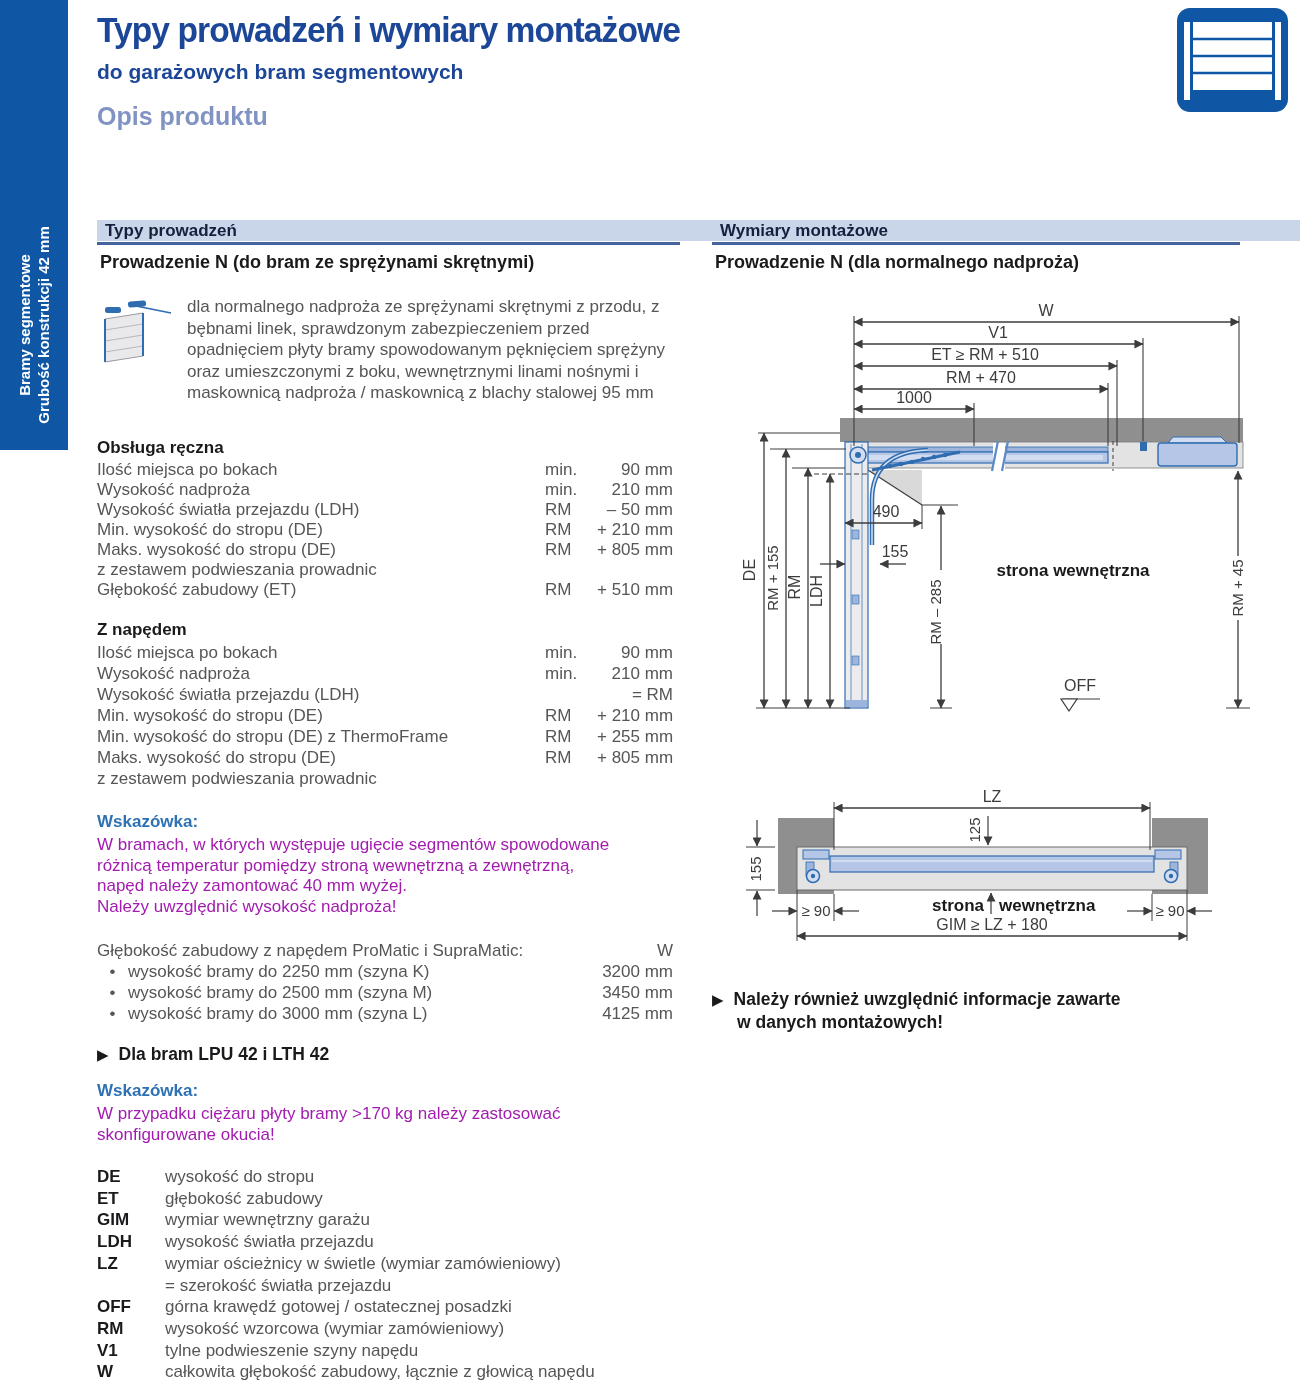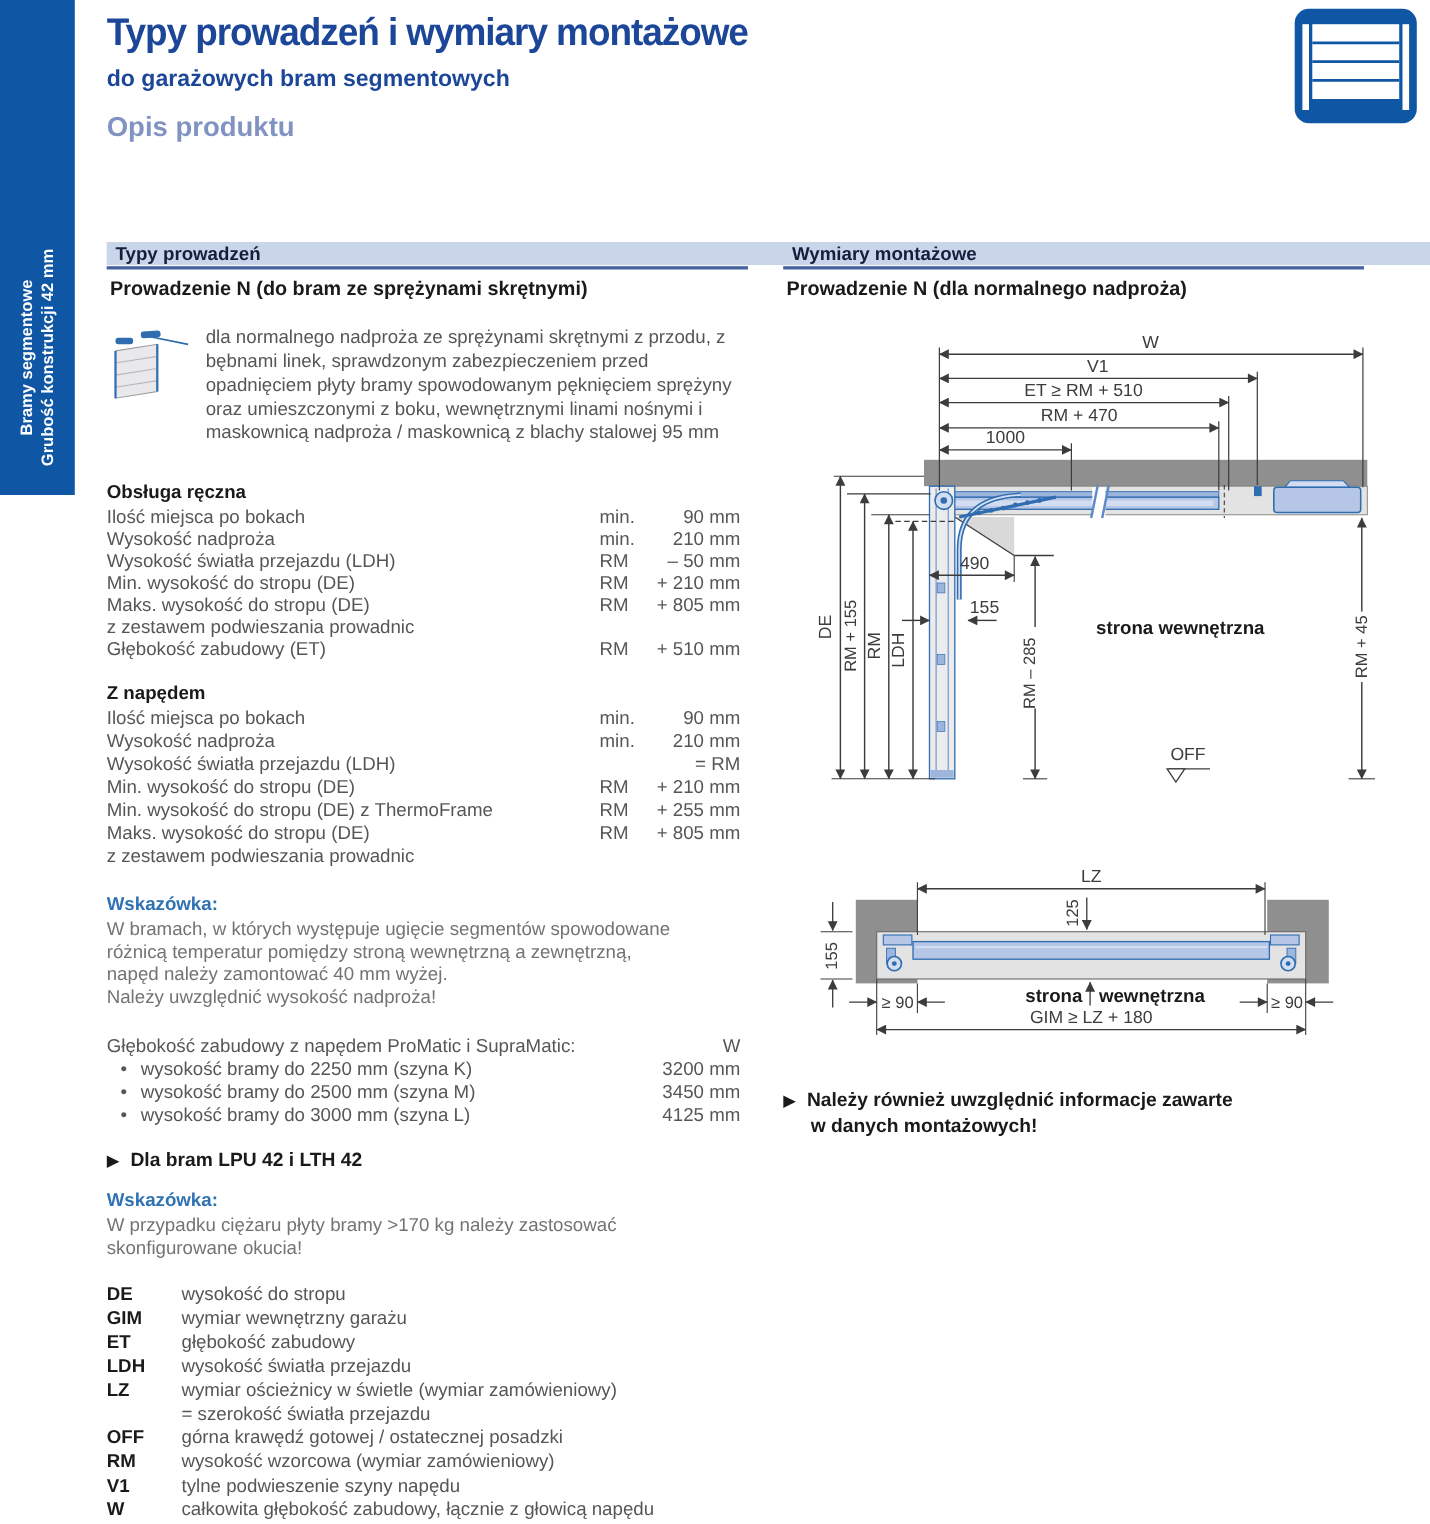--- a/index.html
+++ b/index.html
@@ -21,21 +21,21 @@
   .secrule{height:3px;background:#44639f;}
   .subhead{font-size:18px;font-weight:bold;color:#1a1a1d;white-space:nowrap;}
   
   .intro{left:187px;top:296px;width:482px;font-size:17px;line-height:21.5px;}
   .spec{left:97px;width:576px;font-size:17px;}
   .spec-title{font-weight:bold;color:#1a1a1d;margin-bottom:2px;}
   .spec-row{display:grid;grid-template-columns:448px 52px 76px;line-height:20px;}
   .spec-mid{text-align:left;}
   .spec-val{text-align:right;white-space:nowrap;}
   .hint-title{font-size:17px;font-weight:bold;color:#2e72b4;}
-  .hint-line{font-size:17px;line-height:20.5px;color:#737373;}
+  .hint-line{font-size:17px;line-height:20.5px;color:#a21caf;}
   .depth{left:97px;top:940px;width:576px;font-size:17px;}
   .depth-head{display:flex;justify-content:space-between;line-height:21px;}
   .depth-item{display:flex;line-height:21px;}
   .bullet{width:31px;text-align:center;color:#565659;}
   .depth-label{flex:1;}
   .depth-val{text-align:right;white-space:nowrap;}
   .forDoors{left:97px;top:1044px;font-size:17.5px;font-weight:bold;color:#1a1a1d;}
   .legend{left:97px;top:1166px;width:590px;font-size:17px;}
   .legend-row{display:grid;grid-template-columns:68px auto;line-height:21.7px;}
   .legend-term{font-weight:bold;color:#1a1a1d;}
@@ -210,26 +210,26 @@
     <div class="hint-line">skonfigurowane okucia!</div>
   </div>
 </div>
 
 <div class="abs legend">
   <div class="legend-row">
       <span class="legend-term">DE</span>
       <span>wysokość do stropu</span>
     </div>
   <div class="legend-row">
+      <span class="legend-term">ET</span>
+      <span>głębokość zabudowy</span>
+    </div>
+  <div class="legend-row">
       <span class="legend-term">GIM</span>
       <span>wymiar wewnętrzny garażu</span>
-    </div>
-  <div class="legend-row">
-      <span class="legend-term">ET</span>
-      <span>głębokość zabudowy</span>
     </div>
   <div class="legend-row">
       <span class="legend-term">LDH</span>
       <span>wysokość światła przejazdu</span>
     </div>
   <div class="legend-row">
       <span class="legend-term">LZ</span>
       <span>wymiar ościeżnicy w świetle (wymiar zamówieniowy)</span>
     </div>
   <div class="legend-row">

